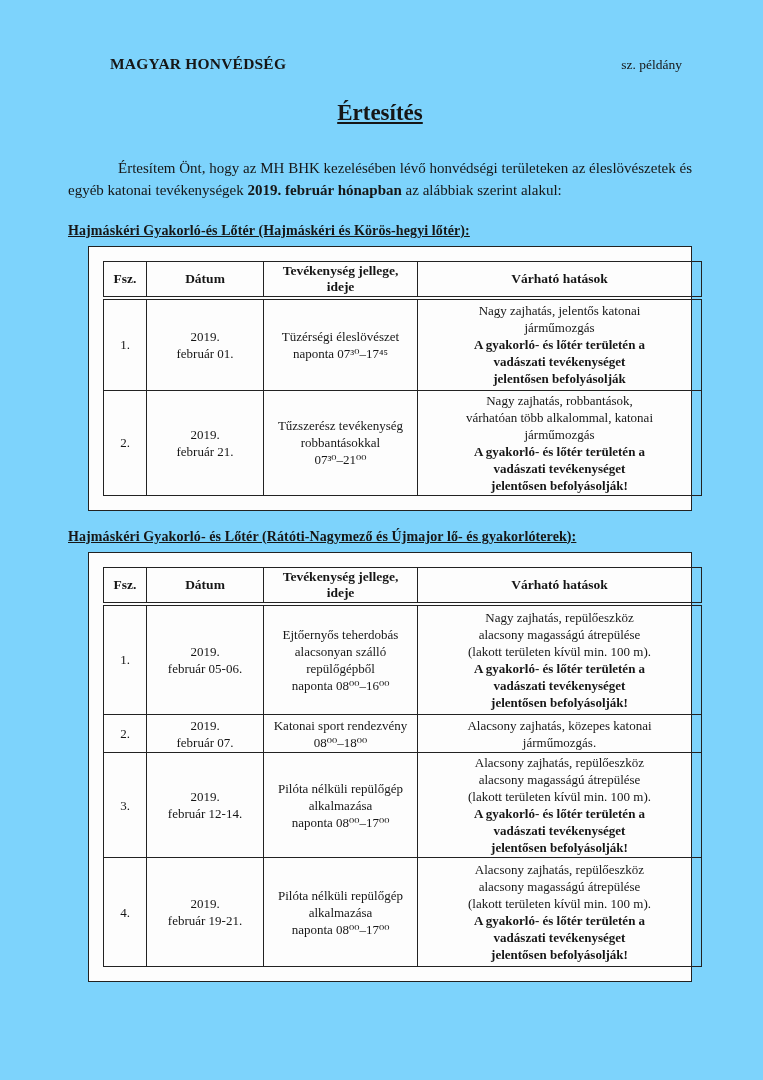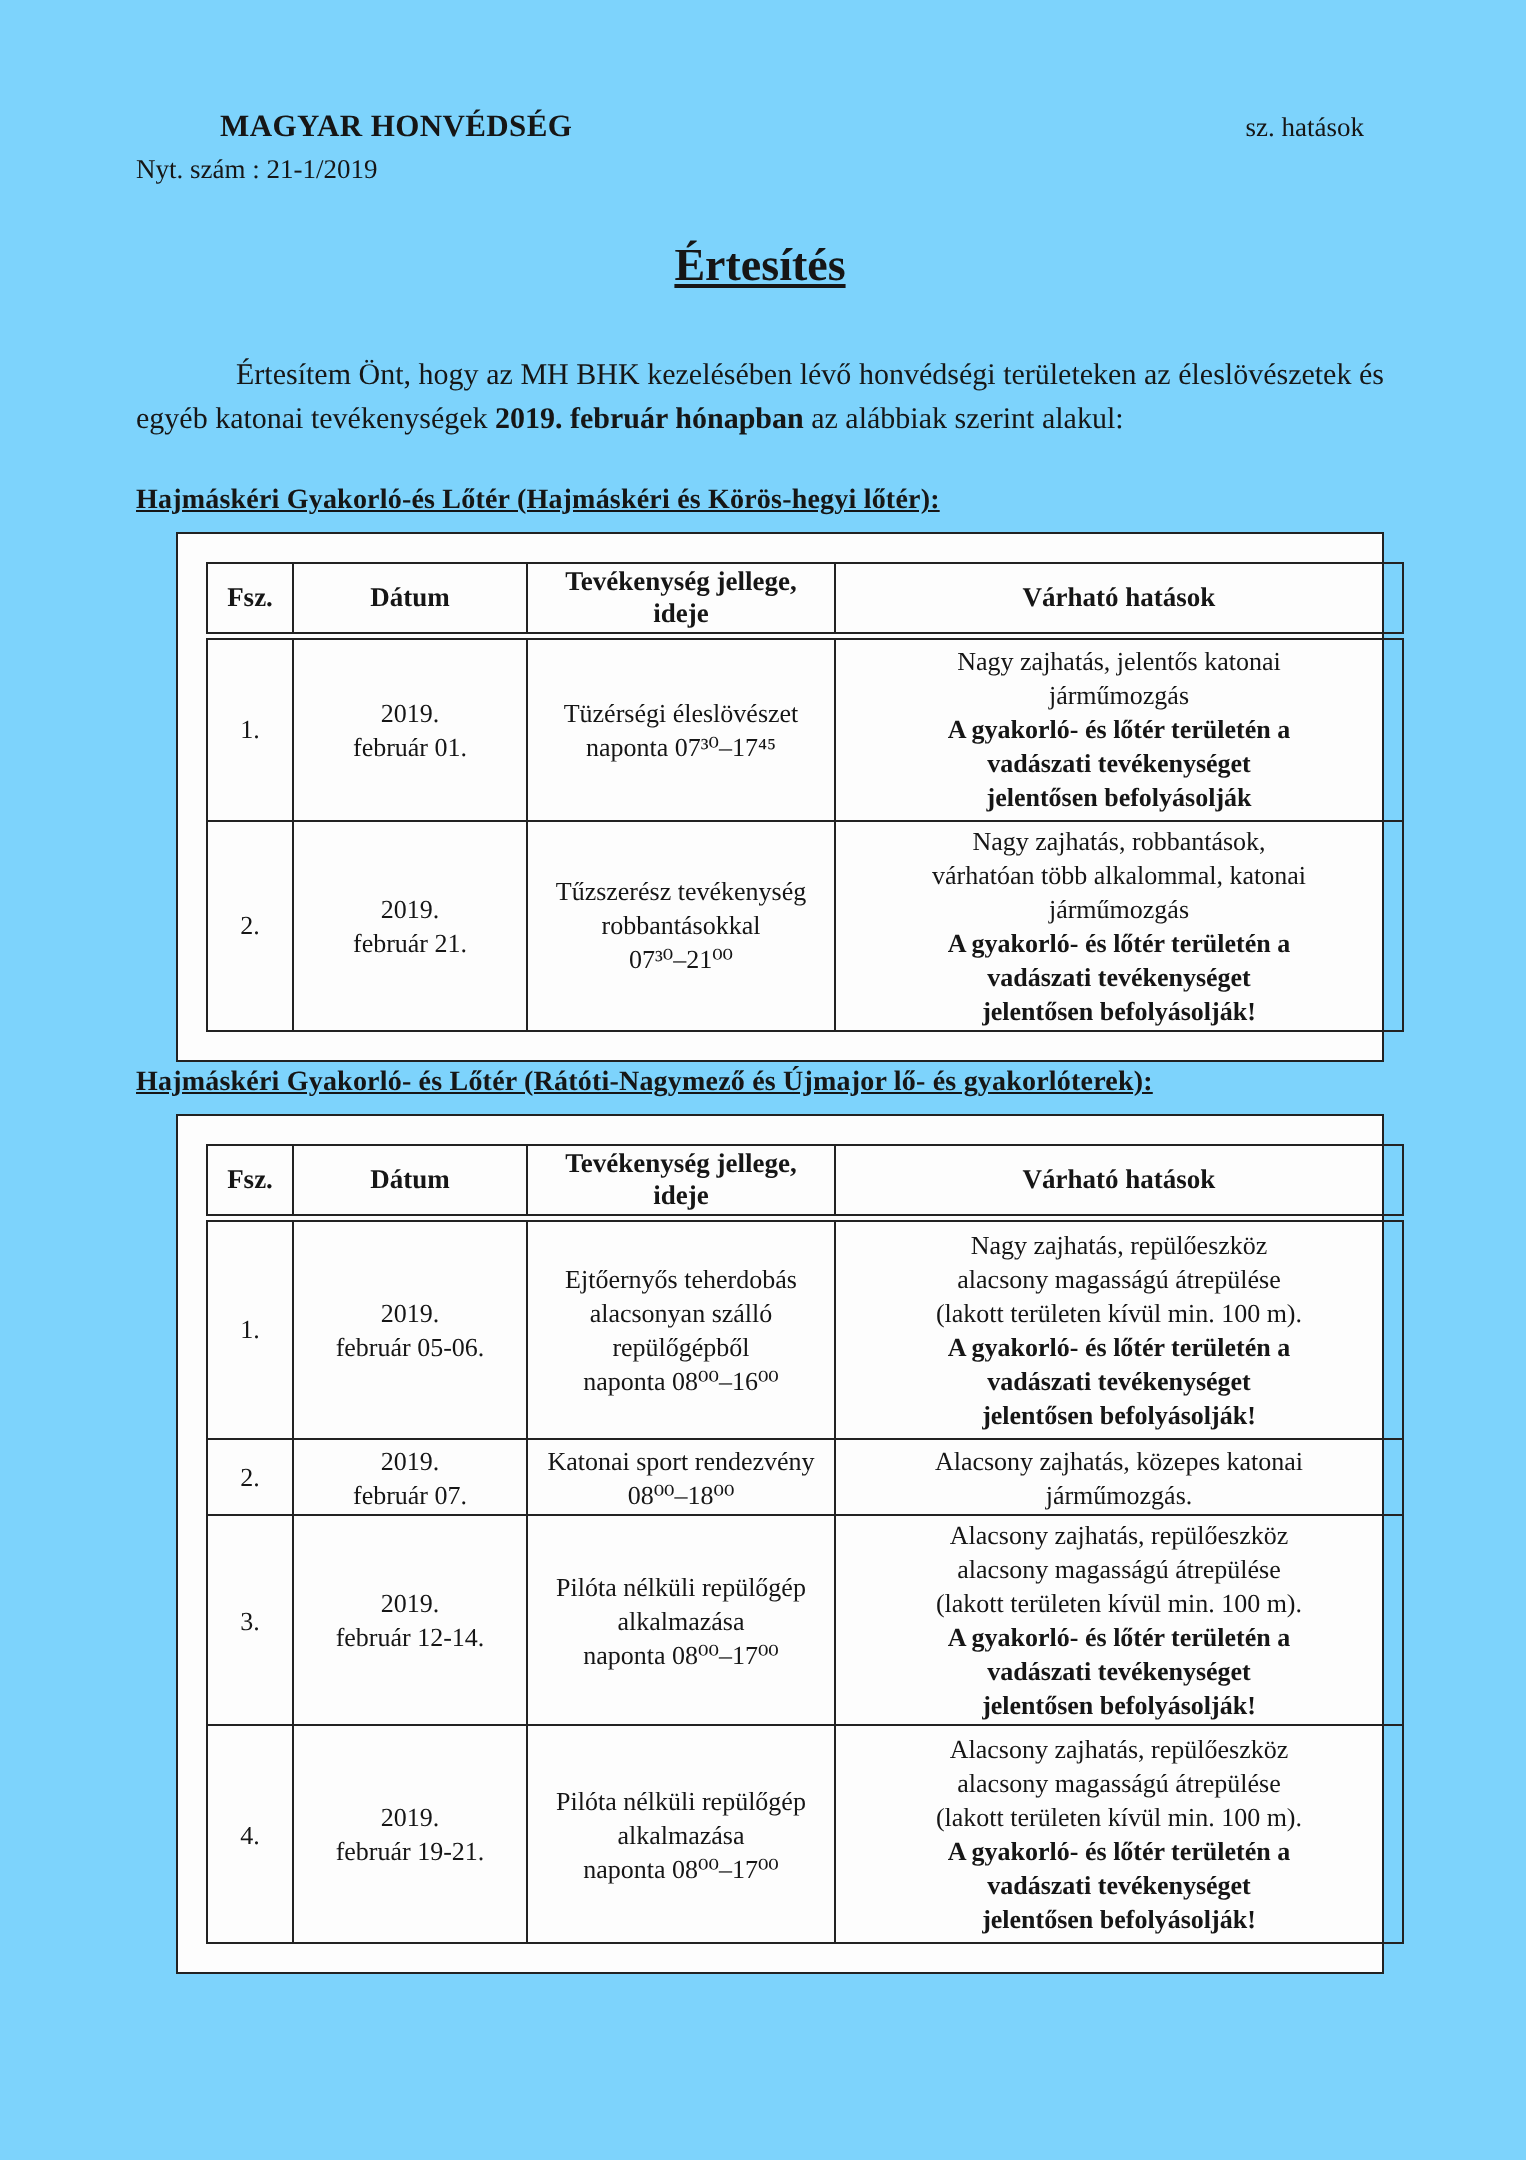--- a/index.html
+++ b/index.html
@@ -24,21 +24,21 @@
   
   .intro{
     margin:31px 0 0 0;font-size:15px;line-height:22px;
     text-indent:50px;text-align:justify;
   }
   
   .sec-heading{
     font-weight:bold;font-size:14px;text-decoration:underline;
     margin:22px 0 0 0;letter-spacing:.1px;
   }
-  .sec-heading.second{margin-top:3px;}
+  .sec-heading.second{margin-top:18px;}
   
   .tablewrap{
     box-sizing:border-box;width:604px;margin:7px 0 0 20px;
     border:1px solid #222;padding:14px;background:#fdfdfd;
   }
   table{
     width:100%;border-collapse:collapse;table-layout:fixed;
     font-size:13px;line-height:17px;
   }
   th,td{
@@ -65,23 +65,22 @@
   .t2 tbody tr:nth-child(4){height:109px;}
 </style>
 </head>
 <body>
 
 <div class="page">
 
   <div class="letterhead">
     <div class="lh-row1">
       <span class="org1">MAGYAR HONVÉDSÉG</span>
-      <span class="copy">sz. hatások</span>
+      <span class="copy">sz. példány</span>
     </div>
-    <div class="reg">Nyt. szám : 21-1/2019</div>
   </div>
 
   <div class="title">Értesítés</div>
 
   <p class="intro"><span>Értesítem Önt, hogy az MH BHK kezelésében lévő honvédségi területeken az éleslövészetek és egyéb katonai tevékenységek </span><strong>2019. február hónapban</strong><span> az alábbiak szerint alakul:</span></p>
 
   <div class="sec-heading">Hajmáskéri Gyakorló-és Lőtér (Hajmáskéri és Körös-hegyi lőtér):</div>
   <div class="tablewrap">
     <table class="t1">
       <colgroup>

